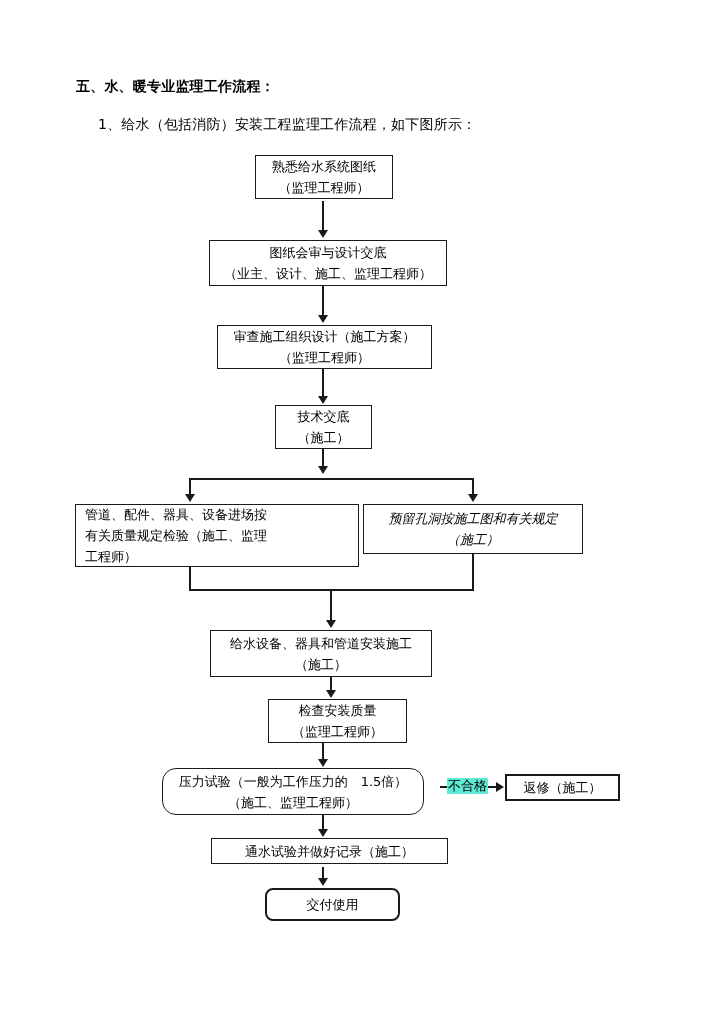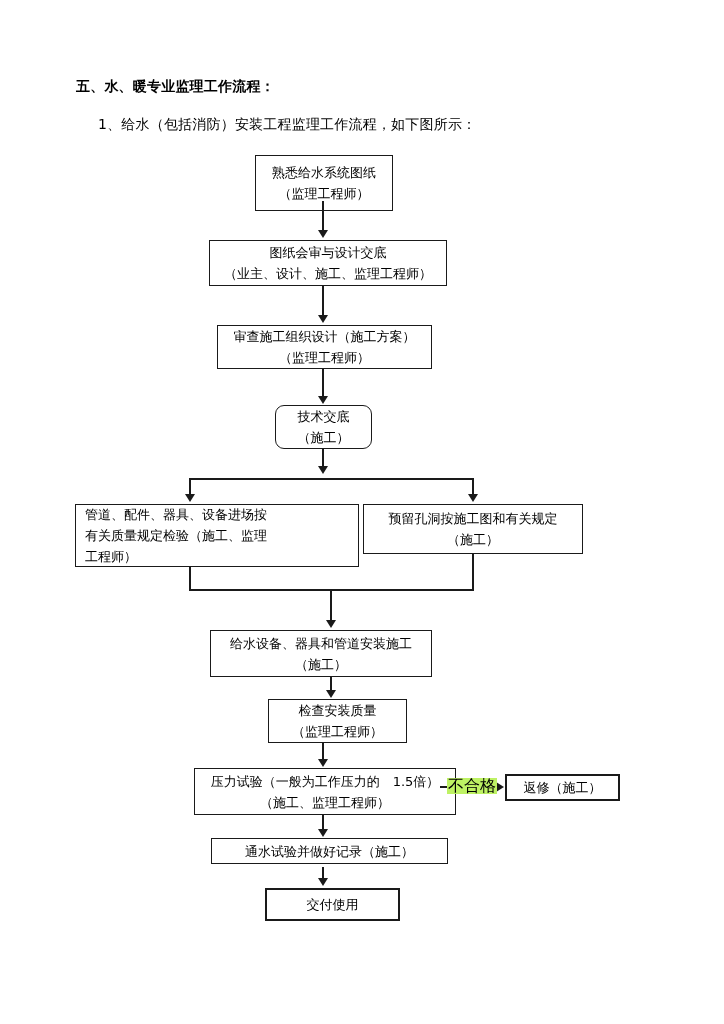--- a/index.html
+++ b/index.html
@@ -75,37 +75,37 @@
   .arrow-right {
     position: absolute;
     width: 0;
     height: 0;
     border-top: 5px solid transparent;
     border-bottom: 5px solid transparent;
     border-left: 8px solid #1a1a1a;
   }
   .edge-label {
     position: absolute;
-    font-size: 16px;
+    font-size: 13px;
     line-height: 16px;
     white-space: nowrap;
-    background: #bef264;
+    background: #5eead4;
     padding: 0 1px;
   }
 </style>
 </head>
 <body>
 
 <div id="page">
 
   <div class="heading" id="heading-main">五、水、暖专业监理工作流程：</div>
 
   <div class="heading" id="heading-sub">1、给水（包括消防）安装工程监理工作流程，如下图所示：</div>
 
-  <div class="node" style="left:255px; top:155px; width:138px; height:56px;">
+  <div class="node" style="left:255px; top:155px; width:138px; height:44px;">
     <span class="ln">熟悉给水系统图纸</span>
     <span class="ln">（监理工程师）</span>
   </div>
 
   <div class="vline" style="left:322px; top:201px; height:31px;"></div>
   <div class="arrow-down" style="left:318px; top:230px;"></div>
 
   <div class="node" style="left:209px; top:240px; width:238px; height:46px;">
     <span class="ln">图纸会审与设计交底</span>
     <span class="ln">（业主、设计、施工、监理工程师）</span>
@@ -115,40 +115,40 @@
   <div class="arrow-down" style="left:318px; top:315px;"></div>
 
   <div class="node" style="left:217px; top:325px; width:215px; height:44px;">
     <span class="ln">审查施工组织设计（施工方案）</span>
     <span class="ln">（监理工程师）</span>
   </div>
 
   <div class="vline" style="left:322px; top:369px; height:29px;"></div>
   <div class="arrow-down" style="left:318px; top:396px;"></div>
 
-  <div class="node" style="left:275px; top:405px; width:97px; height:44px;border-radius:9px;">
+  <div class="node" style="left:275px; top:405px; width:97px; height:44px;">
     <span class="ln">技术交底</span>
     <span class="ln">（施工）</span>
   </div>
 
   <div class="vline" style="left:322px; top:449px; height:21px;"></div>
   <div class="arrow-down" style="left:318px; top:466px;"></div>
   <div class="hline thick" style="left:189px; top:478px; width:285px;"></div>
   <div class="vline" style="left:189px; top:478px; height:18px;"></div>
   <div class="arrow-down" style="left:185px; top:494px;"></div>
   <div class="vline" style="left:472px; top:478px; height:18px;"></div>
   <div class="arrow-down" style="left:468px; top:494px;"></div>
 
   <div class="node left-align" style="left:75px; top:504px; width:284px; height:63px;">
     <span class="ln">管道、配件、器具、设备进场按</span>
     <span class="ln">有关质量规定检验（施工、监理</span>
     <span class="ln">工程师）</span>
   </div>
 
-  <div class="node" style="left:363px; top:504px; width:220px; height:50px;">
+  <div class="node" style="left:363px; top:504px; width:220px; height:50px;font-style:italic;">
     <span class="ln">预留孔洞按施工图和有关规定</span>
     <span class="ln">（施工）</span>
   </div>
 
   <div class="vline" style="left:189px; top:567px; height:24px;"></div>
   <div class="vline" style="left:472px; top:554px; height:37px;"></div>
   <div class="hline thick" style="left:189px; top:589px; width:285px;"></div>
   <div class="vline" style="left:330px; top:591px; height:31px;"></div>
   <div class="arrow-down" style="left:326px; top:620px;"></div>
 
@@ -161,21 +161,21 @@
   <div class="arrow-down" style="left:326px; top:690px;"></div>
 
   <div class="node" style="left:268px; top:699px; width:139px; height:44px;">
     <span class="ln">检查安装质量</span>
     <span class="ln">（监理工程师）</span>
   </div>
 
   <div class="vline" style="left:322px; top:743px; height:18px;"></div>
   <div class="arrow-down" style="left:318px; top:759px;"></div>
 
-  <div class="node" style="left:194px; top:768px; width:262px; height:47px;">
+  <div class="node" style="left:162px; top:768px; width:262px; height:47px;border-radius:14px;">
     <span class="ln wide">压力试验（一般为工作压力的　1.5倍）</span>
     <span class="ln">（施工、监理工程师）</span>
   </div>
 
   <div class="hline thick" style="left:440px; top:786px; width:57px;"></div>
   <div class="arrow-right" style="left:496px; top:782px;"></div>
   <div class="edge-label" style="left:447px; top:778px;">不合格</div>
 
   <div class="node thick" style="left:505px; top:774px; width:115px; height:27px;text-align:right;">
     <span class="ln">返修（施工）</span>
@@ -184,17 +184,17 @@
   <div class="vline" style="left:322px; top:815px; height:16px;"></div>
   <div class="arrow-down" style="left:318px; top:829px;"></div>
 
   <div class="node" style="left:211px; top:838px; width:237px; height:26px;">
     <span class="ln">通水试验并做好记录（施工）</span>
   </div>
 
   <div class="vline" style="left:322px; top:867px; height:13px;"></div>
   <div class="arrow-down" style="left:318px; top:878px;"></div>
 
-  <div class="node thick" style="left:265px; top:888px; width:135px; height:33px;">
+  <div class="node thick" style="left:265px; top:888px; width:135px; height:33px;border-radius:8px;">
     <span class="ln">交付使用</span>
   </div>
 
 </div>
 
 </body></html>

